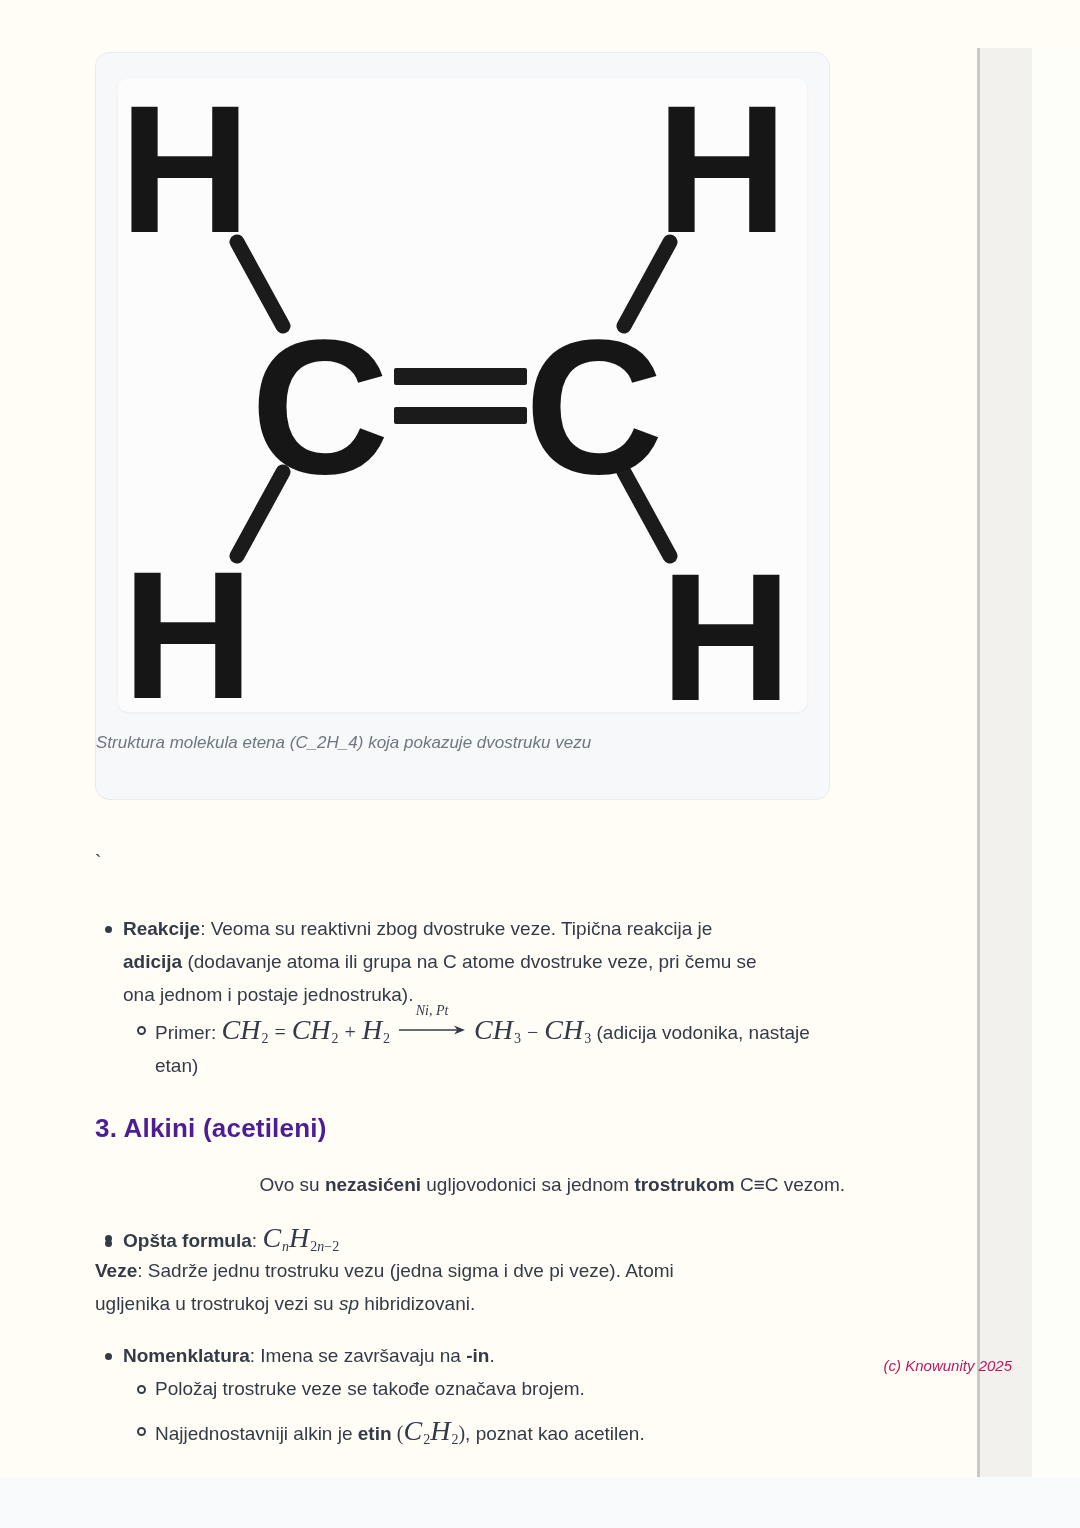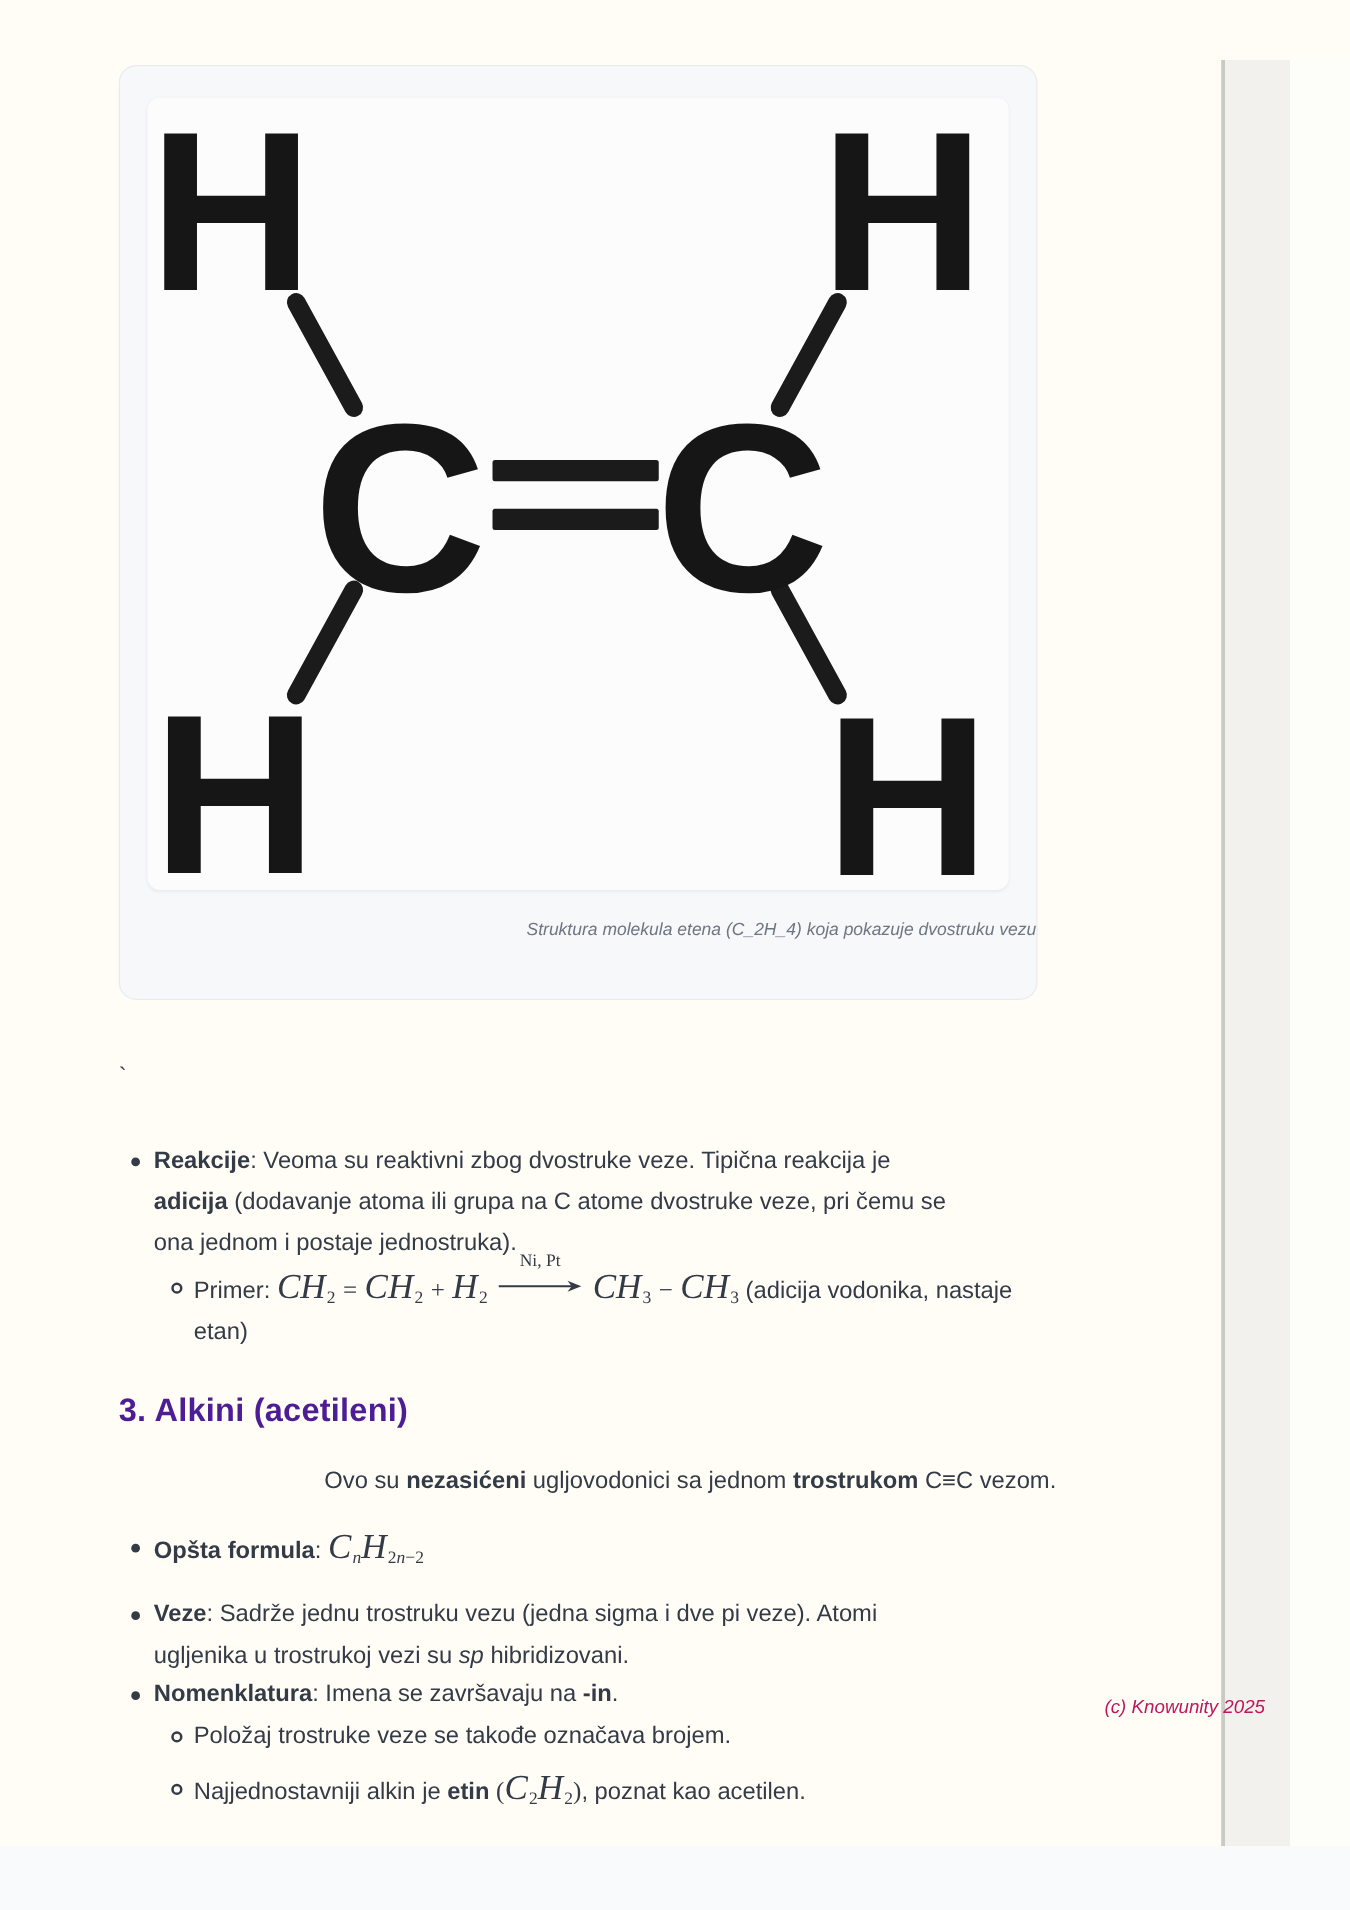--- a/index.html
+++ b/index.html
@@ -15,57 +15,57 @@
 
   
   .figure-card { position:absolute; left:95px; top:52px; width:735px; height:748px;
     background:#F7F8FA; border:1px solid #E9EBEF; border-radius:14px; box-sizing:border-box; }
   .figure-image { position:absolute; left:22px; top:25px; width:689px; height:634px;
     background:#FCFCFD; border-radius:10px; box-shadow:0 1px 3px rgba(20,30,50,0.06); }
   .molecule { display:block; width:689px; height:634px; }
   .atom { font-family:"Liberation Sans", sans-serif; font-weight:700; fill:#161616; text-anchor:middle; }
   .bond { stroke:#1B1B1B; stroke-width:15; stroke-linecap:round; }
   .dbond { fill:#1B1B1B; }
-  .figure-caption { position:absolute; left:0; top:678px; width:100%; text-align:right;
-    font-style:italic; font-size:14px; line-height:24px; color:#6E7681; }
+  .figure-caption { position:absolute; left:0; top:678px; width:100%; text-align:left;
+    font-style:italic; font-size:17px; line-height:24px; color:#6E7681; }
 
   
   .block { position:absolute; font-size:19px; line-height:33px; }
   b { font-weight:700; }
   .it { font-style:italic; }
   .li { display:flex; }
   .marker-box { flex:0 0 28px; box-sizing:border-box; padding-left:10px; }
   .marker-dot { width:7px; height:7px; border-radius:50%; background:#333B47; margin-top:14px; }
   .marker-circle { width:8px; height:8px; border-radius:50%; border:2px solid #333B47;
     box-sizing:border-box; margin-top:13px; width:9px; height:9px; }
   .li-text { flex:1 1 auto; }
 
   #stray { left:95px; top:845px; }
   #b-reactions { left:95px; top:912px; width:745px; }
   #b-primer { left:127px; top:1013px; width:713px; }
   #heading { left:95px; top:1110px; font-size:26px; line-height:36px; font-weight:600;
     color:#4c1d95; letter-spacing:0.2px; }
   #para { left:95px; top:1168px; width:750px;text-align:right; }
   #b-opsta { left:95px; top:1221px; width:745px; }
-  #b-veze { left:95px; top:1275px; width:745px; }
+  #b-veze { left:95px; top:1226px; width:745px;flex-direction:column; }
   #b-nomen { left:95px; top:1339px; width:745px; }
   #b-polozaj { left:127px; top:1372px; width:713px; }
   #b-najj { left:127px; top:1414px; width:713px; }
   #watermark { position:absolute; right:68px; top:1356px; font-size:15px; line-height:20px; color:#be185d;font-style:italic; }
 
   
   .mvar { font-family:"Liberation Serif", serif; font-style:italic; font-size:28px; }
   .mop  { font-family:"Liberation Serif", serif; font-style:normal; font-size:20px; margin:0 6px; }
   .mup  { font-family:"Liberation Serif", serif; font-style:normal; font-size:20px; }
   .msub { font-family:"Liberation Serif", serif; font-style:normal; font-size:14px;
     vertical-align:-4px; line-height:0; margin-left:1px; }
   .msub .it { font-style:italic; }
   .arrow { display:inline-block; position:relative; width:66px; margin:0 9px; vertical-align:4px; }
   .arrow-label { position:absolute; left:50%; transform:translateX(-50%); top:-22px;
-    font-family:"Liberation Serif", serif; font-size:14px; line-height:16px; white-space:nowrap; color:#333B47; }
+    font-family:"Liberation Serif", serif; font-size:14px; line-height:16px; white-space:nowrap; color:#333B47;font-style:italic; }
   .arrow svg { display:block; width:66px; height:10px; overflow:visible; }
 </style>
 </head>
 <body>
 
 <div id="canvas">
 
   <div class="right-strip"></div>
   <div class="right-margin"></div>
   <div class="bottom-band"></div>

